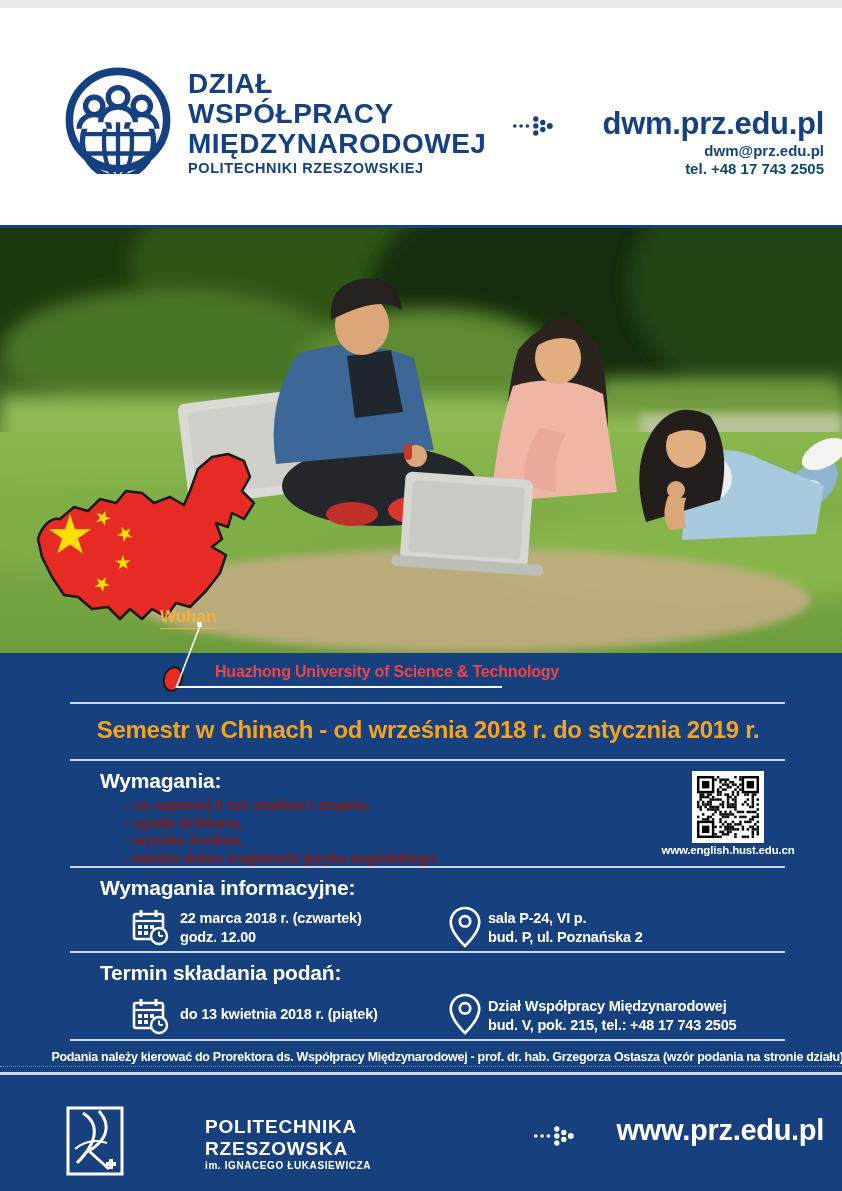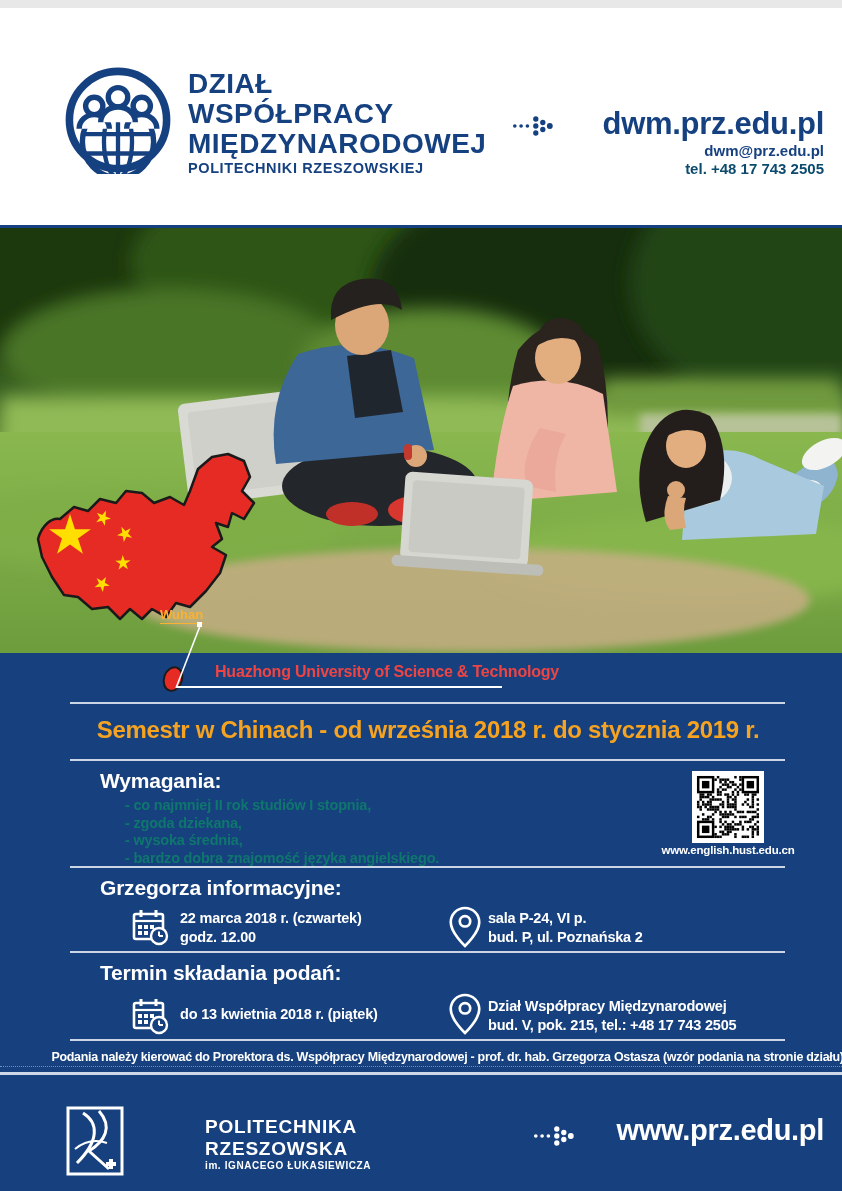--- a/index.html
+++ b/index.html
@@ -21,40 +21,40 @@
   .hdr-arrow{left:512px;top:106px;}
   .hdr-email{right:42px;top:134px;font-size:15px;font-weight:700;color:#164180;}
   .hdr-tel{right:42px;top:152px;font-size:15px;font-weight:700;color:#0c4a6e;}
   .hdr-rule{left:0;top:217px;width:842px;height:3px;background:#164180;}
 
   
   .photo{left:0;top:220px;width:842px;height:427px;}
 
   
   .map{left:30px;top:443px;width:285px;height:262px;z-index:6;}
-  .wuhan-label{left:160px;top:599px;z-index:7;color:#f9b233;font-size:13px;font-weight:700;border-bottom:1.5px solid #f9b233;padding-bottom:1px;}
+  .wuhan-label{left:160px;top:599px;z-index:7;color:#f9b233;font-size:17px;font-weight:700;border-bottom:1.5px solid #f9b233;padding-bottom:1px;}
   .wuhan-dot{left:197px;top:614px;width:5px;height:5px;background:#ffffff;z-index:8;}
   .callout{left:168px;top:616px;z-index:7;}
 
   
   .blue-body{left:0;top:645px;width:842px;height:546px;background:#17417e;z-index:2;}
   .hust-name{left:215px;top:655px;font-size:16px;font-weight:700;color:#ef4444;z-index:7;letter-spacing:-.2px;}
   .hust-underline{left:176px;top:678px;width:326px;height:2px;background:#ffffff;z-index:7;}
 
   .rule{left:70px;width:715px;height:2px;background:rgba(235,240,248,.85);z-index:4;}
   .r1{top:694px;} .r2{top:751px;} .r3{top:858px;} .r4{top:943px;} .r5{top:1031px;}
   .rule-dotted{left:0;top:1058px;width:842px;height:0;border-top:1.5px dotted rgba(235,240,248,.45);z-index:4;}
   .rule-full{left:0;top:1064px;width:842px;height:3px;background:#cfd8e6;z-index:4;}
 
   .title{left:71px;top:708px;width:714px;text-align:center;font-size:24px;font-weight:700;color:#f5a321;z-index:4;letter-spacing:-.3px;white-space:nowrap;}
 
   .sec-head{left:100px;font-size:21px;font-weight:700;color:#ffffff;z-index:4;letter-spacing:-.2px;}
   .h-wym{top:761px;} .h-spot{top:868px;} .h-term{top:953px;}
 
-  .bullets{left:125px;top:789px;z-index:4;color:#0f766e;font-size:14.5px;font-weight:700;line-height:17.5px;letter-spacing:-.2px;}
+  .bullets{left:125px;top:789px;z-index:4;color:#7f1d1d;font-size:14.5px;font-weight:700;line-height:17.5px;letter-spacing:-.2px;}
   .bullets div{white-space:nowrap;}
 
   .qr-wrap{left:692px;top:763px;width:72px;height:72px;background:#ffffff;z-index:4;padding:0;}
   .qr-caption{left:655px;top:836px;width:146px;text-align:center;font-size:11.5px;font-weight:700;color:#ffffff;z-index:4;letter-spacing:-.2px;}
 
   .ico-cal1{left:130px;top:899px;z-index:4;} .ico-pin1{left:446px;top:897px;z-index:4;}
   .ico-cal2{left:130px;top:988px;z-index:4;} .ico-pin2{left:446px;top:984px;z-index:4;}
   .info{z-index:4;color:#ffffff;font-size:14.5px;font-weight:700;line-height:18.5px;letter-spacing:-.2px;white-space:nowrap;}
   .t-meet-date{left:180px;top:901px;}
   .t-meet-place{left:488px;top:901px;}
@@ -471,21 +471,21 @@
         <rect x="22" y="4" width="3" height="3" fill="#000"></rect>
         <rect x="2" y="20" width="7" height="7" fill="#000"></rect>
         <rect x="3" y="21" width="5" height="5" fill="#fff"></rect>
         <rect x="4" y="22" width="3" height="3" fill="#000"></rect>
       </svg>
   </div>
   <div class="abs qr-caption">www.english.hust.edu.cn</div>
 
   <div class="abs rule r3"></div>
 
-  <div class="abs sec-head h-spot">Grzegorza informacyjne:</div>
+  <div class="abs sec-head h-spot">Wymagania informacyjne:</div>
   <svg class="abs ico-cal1" width="40" height="40" viewBox="0 0 40 40">
     <rect x="4" y="7" width="29" height="25" rx="2" fill="none" stroke="#ffffff" stroke-width="2.6"></rect>
     <line x1="11" y1="3" x2="11" y2="10" stroke="#ffffff" stroke-width="3"></line>
     <line x1="26" y1="3" x2="26" y2="10" stroke="#ffffff" stroke-width="3"></line>
     <line x1="5" y1="14" x2="32" y2="14" stroke="#ffffff" stroke-width="2.2"></line>
     <g fill="#ffffff">
       <rect x="8" y="18" width="4" height="4"></rect>
         <rect x="14" y="18" width="4" height="4"></rect>
         <rect x="20" y="18" width="4" height="4"></rect>
       <rect x="8" y="24" width="4" height="4"></rect>

